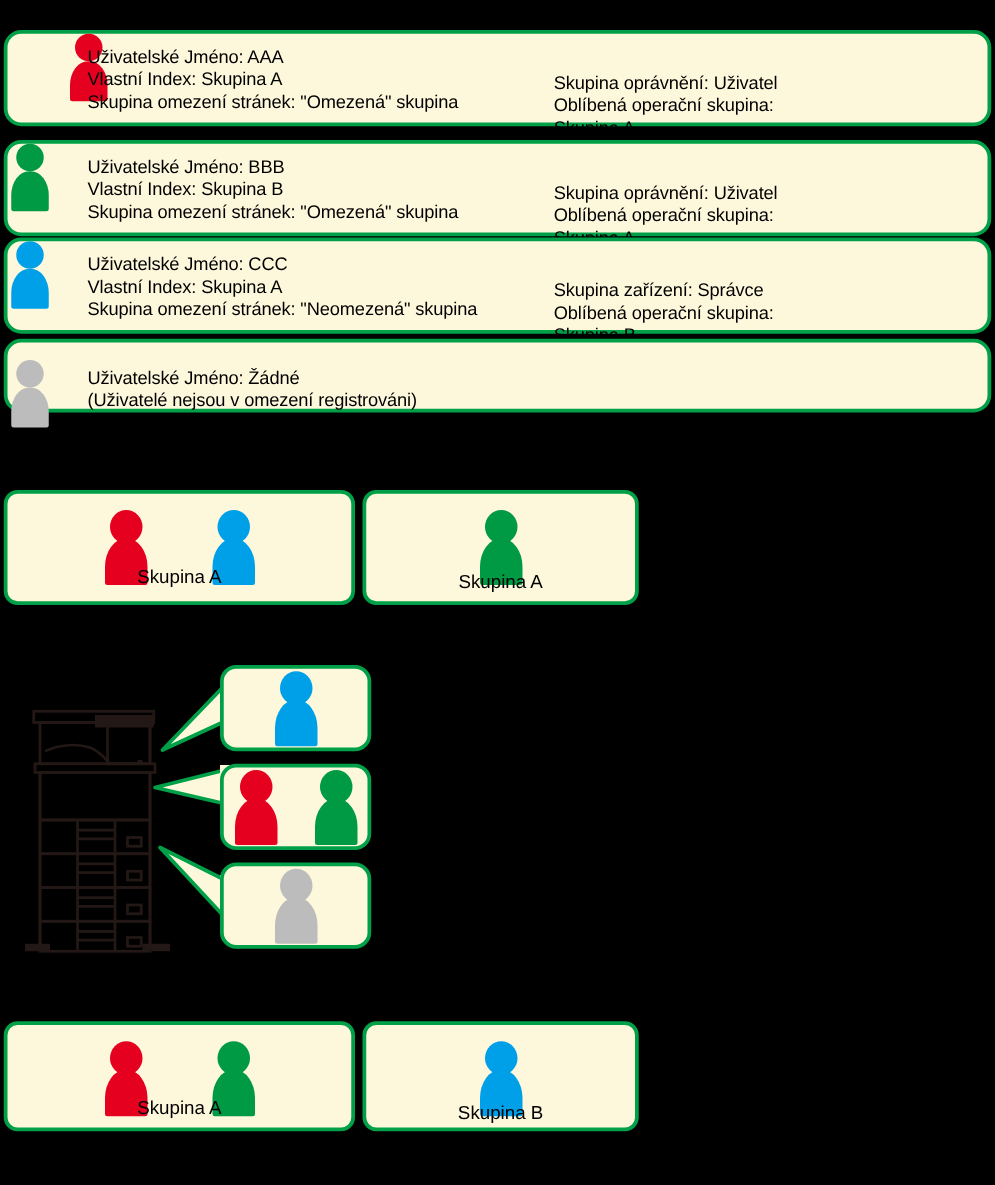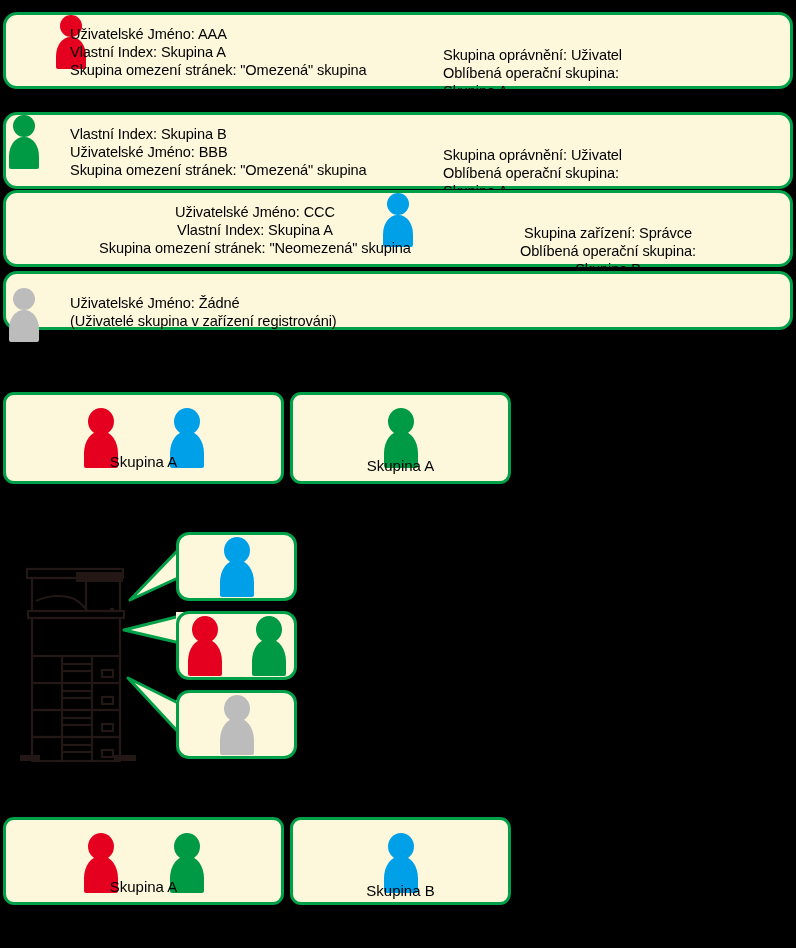--- a/index.html
+++ b/index.html
@@ -33,23 +33,23 @@
     box-sizing: border-box;
   }
 
   
   .user-card {
     left: 3px;
     width: 790px;
     height: 77px;
     border-radius: 14px;
   }
-  .user-card.c0 { top: 12px; padding-left: 47px; }
+  .user-card.c0 { top: 24px; padding-left: 47px; }
   .user-card.c1 { top: 112px; }
-  .user-card.c2 { top: 190px; text-align: center; }
+  .user-card.c2 { top: 190px; }
   .user-card.c3 { top: 271px; height: 59px; }
   .card-col-left {
     position: absolute;
     left: 64px;
     top: 10px;
     width: 370px;
   }
   .card-col-right {
     position: absolute;
     left: 437px;
@@ -188,22 +188,22 @@
       <div class="card-line">Oblíbená operační skupina:</div>
       <div class="card-line">Skupina A</div>
     </div>
   </div>
 
   <div class="panel user-card c1">
     <span class="person p-card col-green">
       <span class="head"></span><span class="body"></span>
     </span>
     <div class="card-col-left">
+      <div class="card-line">Uživatelské Jméno: BBB</div>
       <div class="card-line">Vlastní Index: Skupina B</div>
-      <div class="card-line">Uživatelské Jméno: BBB</div>
       <div class="card-line">Skupina omezení stránek: "Omezená" skupina</div>
     </div>
     <div class="card-col-right">
       <div class="card-line">Skupina oprávnění: Uživatel</div>
       <div class="card-line">Oblíbená operační skupina:</div>
       <div class="card-line">Skupina A</div>
     </div>
   </div>
 
   <div class="panel user-card c2">
@@ -221,21 +221,21 @@
       <div class="card-line">Skupina B</div>
     </div>
   </div>
 
   <div class="panel user-card c3">
     <span class="person p-card col-gray" style="top:14px;">
       <span class="head"></span><span class="body"></span>
     </span>
     <div class="card-col-left" style="top:20px;">
       <div class="card-line">Uživatelské Jméno: Žádné</div>
-      <div class="card-line">(Uživatelé skupina v zařízení registrováni)</div>
+      <div class="card-line">(Uživatelé nejsou v omezení registrováni)</div>
     </div>
   </div>
 
   <div class="panel group-box" id="grp-mid-a">
     <div class="members">
       <span class="person p-group col-red">
         <span class="head"></span>
           <span class="body"></span>
       </span>
       <span class="person p-group col-blue">

